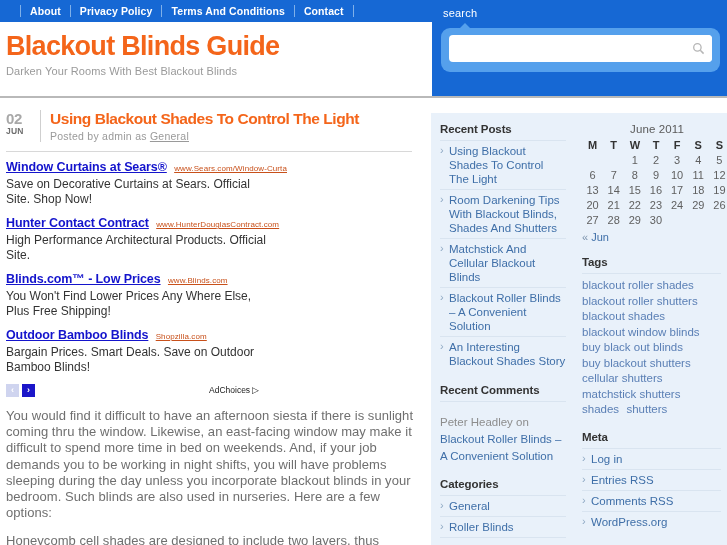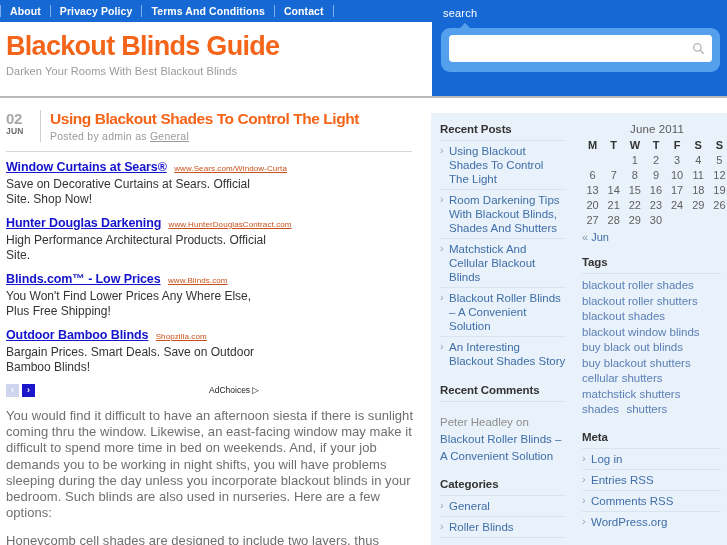--- a/index.html
+++ b/index.html
@@ -20,21 +20,21 @@
     background-image:linear-gradient(#1668d4,#1668d4);
   }
   .white-panel {
     position:absolute; left:0; top:22px; width:432px; height:75px;
     background:#ffffff;
   }
   .navbar {
     position:absolute; left:0; top:0; height:22px; width:727px;
     background:#1668d4;
     display:flex; align-items:center;
-    padding-left:0;
+    padding-left:20px;
   }
   .navbar .sep {
     width:1px; height:12px; background:#7fb0e9; display:inline-block;
     flex:0 0 1px;
   }
   .navbar a {
     color:#ffffff; text-decoration:none;
     font-size:10.5px; font-weight:bold;
     padding:0 9px; line-height:22px;
     letter-spacing:0.1px;
@@ -290,21 +290,21 @@
       <div class="ad">
         <div class="ad-line1">
           <a href="#" class="ad-title">Window Curtains at Sears®</a>
           <a href="#" class="ad-url">www.Sears.com/Window-Curta</a>
         </div>
         <div class="ad-desc">Save on Decorative Curtains at Sears. Official Site. Shop Now!</div>
       </div>
 
       <div class="ad">
         <div class="ad-line1">
-          <a href="#" class="ad-title">Hunter Douglas Darkening</a>
+          <a href="#" class="ad-title">Hunter Contact Contract</a>
           <a href="#" class="ad-url">www.HunterDouglasContract.com</a>
         </div>
         <div class="ad-desc">High Performance Architectural Products. Official Site.</div>
       </div>
 
       <div class="ad">
         <div class="ad-line1">
           <a href="#" class="ad-title">Blinds.com™ - Low Prices</a>
           <a href="#" class="ad-url">www.Blinds.com</a>
         </div>

